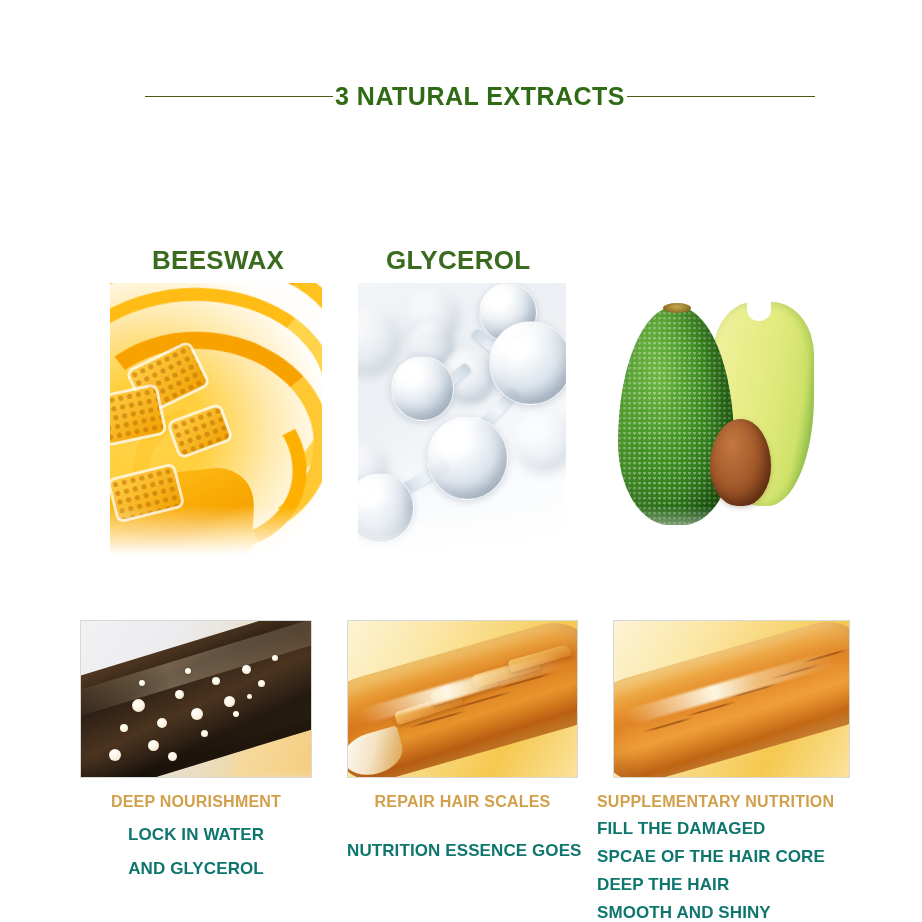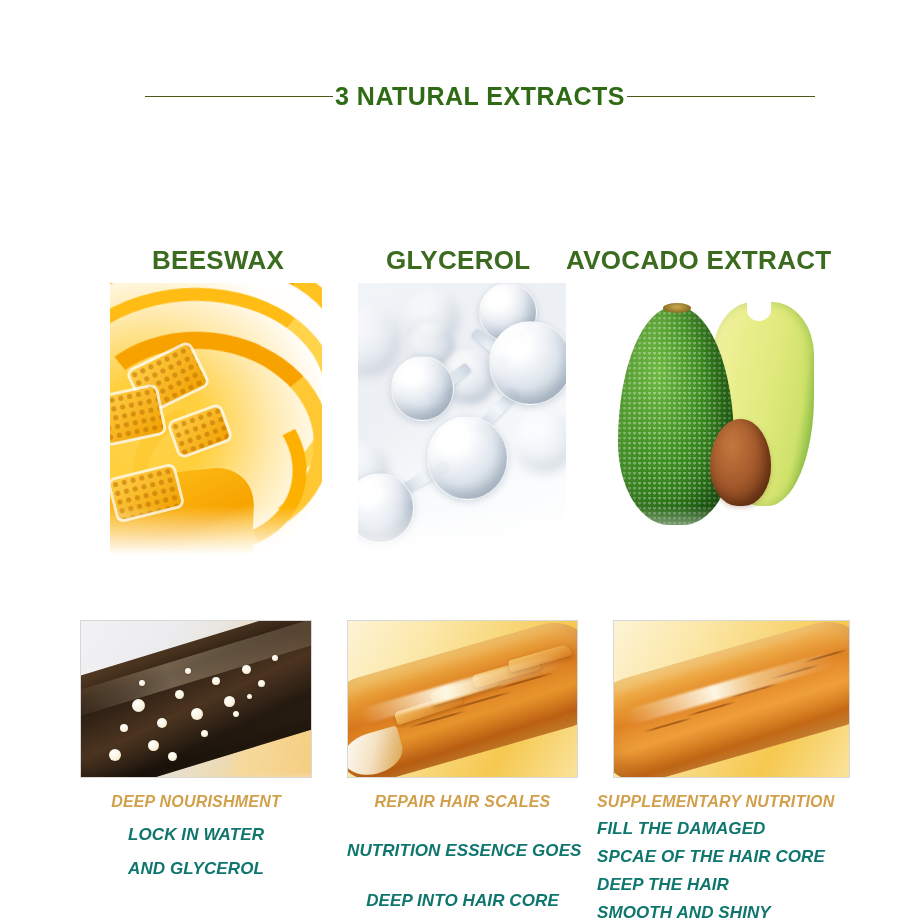--- a/index.html
+++ b/index.html
@@ -288,21 +288,20 @@
     transform: rotate(-16deg);
   }
 
   
   .captions {
     position: absolute;
     top: 792px;
     left: 0;
     width: 896px;
     height: 130px;
-    font-style: italic;
   }
   .cap-col { position: absolute; top: 0; }
   .cap-col.c1 { left: 80px;  width: 232px; text-align: center; }
   .cap-col.c2 { left: 347px; width: 231px; text-align: center; }
   .cap-col.c3 { left: 597px; width: 300px; text-align: left; }
 
   .cap-gold {
     font-size: 16px;
     font-weight: bold;
     color: #d2a04b;
@@ -329,21 +328,20 @@
 
 <div class="header">
   <div class="rule left"></div>
   <div class="header-title">3 NATURAL EXTRACTS</div>
   <div class="rule right"></div>
 </div>
 
 <div class="ingredient-labels">
   <div class="ing-label l1">BEESWAX</div>
   <div class="ing-label l2">GLYCEROL</div>
-  <div class="ing-label l3">AVOCADO EXTRACT</div>
 </div>
 
 <div class="ingredient-images">
 
   <div class="ing-img i1">
     <div class="honey-bg"></div>
     <div class="honey-swirl hs1"></div>
     <div class="honey-swirl hs2"></div>
     <div class="honey-swirl hs3"></div>
     <div class="honey-swirl hs4"></div>
@@ -446,21 +444,20 @@
 
   <div class="cap-col c1">
     <p class="cap-gold">DEEP NOURISHMENT</p>
     <p class="cap-body">LOCK IN WATER</p>
     <p class="cap-body">AND GLYCEROL</p>
   </div>
 
   <div class="cap-col c2">
     <p class="cap-gold">REPAIR HAIR SCALES</p>
     <p class="cap-body">NUTRITION ESSENCE GOES</p>
-    <p class="cap-body">DEEP INTO HAIR CORE</p>
   </div>
 
   <div class="cap-col c3">
     <p class="cap-gold">SUPPLEMENTARY NUTRITION</p>
     <p class="cap-body">FILL THE DAMAGED</p>
     <p class="cap-body">SPCAE OF THE HAIR CORE</p>
     <p class="cap-body">DEEP THE HAIR</p>
     <p class="cap-body">SMOOTH AND SHINY</p>
   </div>
 </div>

